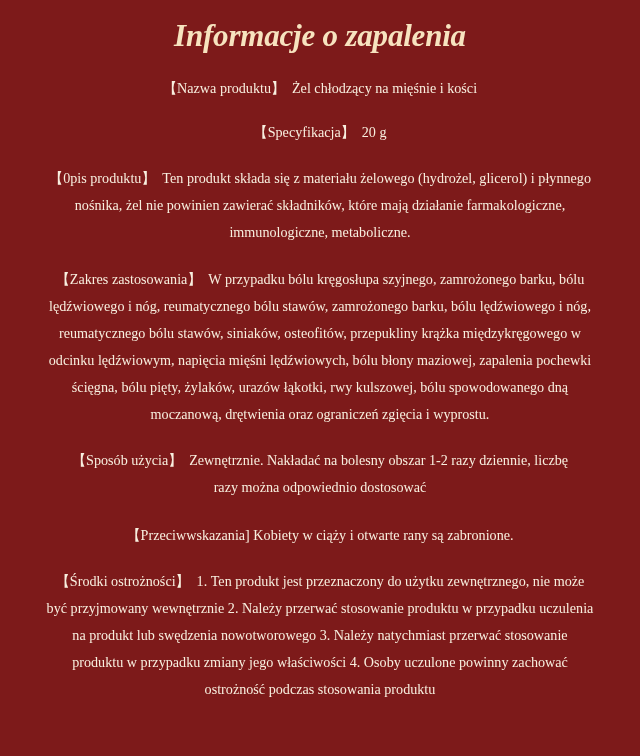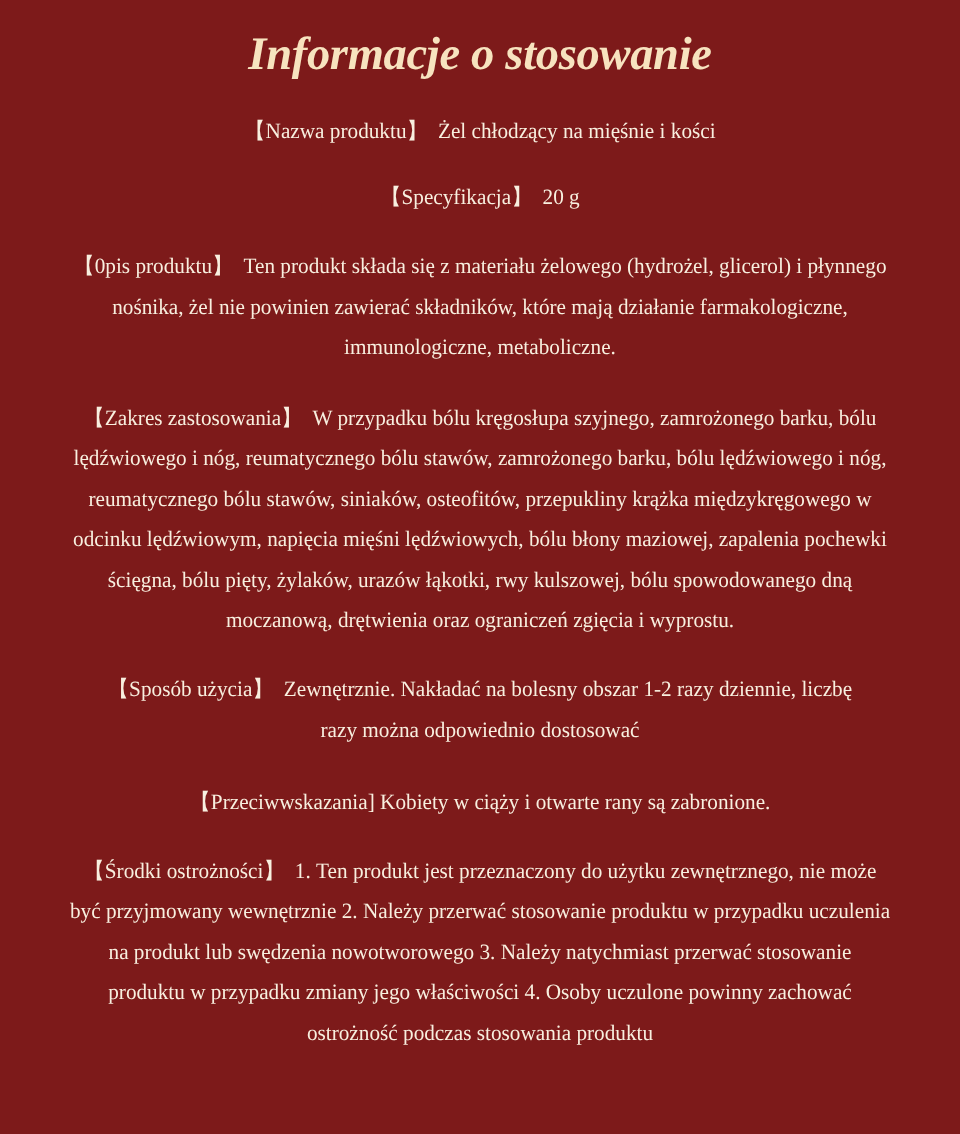--- a/index.html
+++ b/index.html
@@ -66,21 +66,21 @@
   .wide-1 { padding: 0 6px; }
   .wide-2 { padding: 0 26px; }
   .wide-3 { padding: 0 30px; }
   .wide-4 { padding: 0 2px; }
 </style>
 </head>
 <body style="background: rgb(125, 26, 26);">
 
 <div class="page" style="background: rgb(125, 26, 26);">
 
-  <h1 class="title" style="color: rgb(247, 227, 191);">Informacje o stosowanie</h1>
+  <h1 class="title" style="color: rgb(247, 227, 191);">Informacje o zapalenia</h1>
 
   <div class="sections">
 
     <p class="section sec-gap-1 wide-1" style="color: rgb(248, 239, 223);">
       <span class="label">【Nazwa produktu】</span><span class="label-gap"></span><span>Żel chłodzący na mięśnie i kości</span>
     </p>
 
     <p class="section sec-gap-2 wide-1" style="color: rgb(248, 239, 223);">
       <span class="label">【Specyfikacja】</span><span class="label-gap"></span><span>20 g</span>
     </p>

